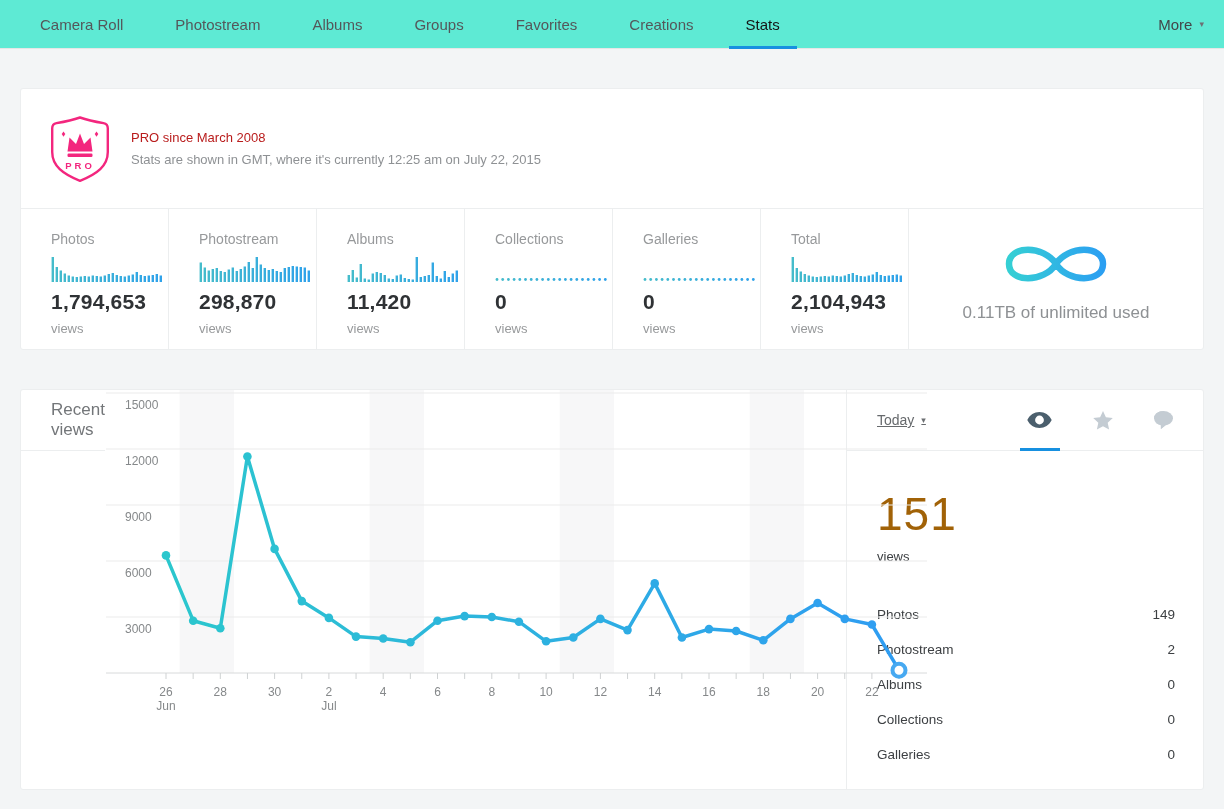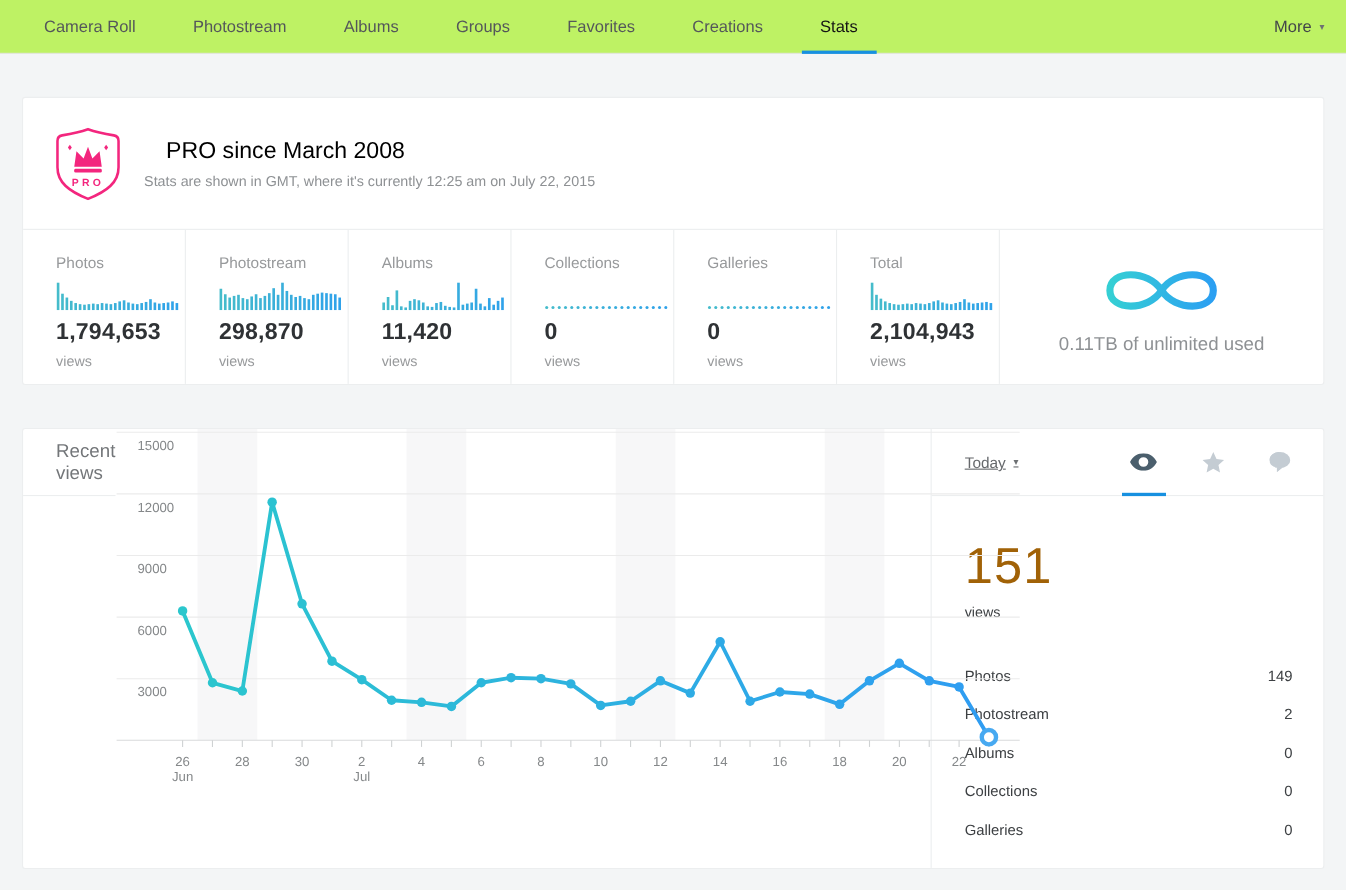--- a/index.html
+++ b/index.html
@@ -1,37 +1,37 @@
 <!DOCTYPE html>
 <html><head>
 <meta charset="utf-8">
 <style>
   * { margin:0; padding:0; box-sizing:border-box; }
   html,body { width:1224px; height:809px; }
   body { font-family:"Liberation Sans","DejaVu Sans",sans-serif; background:#f3f5f6; position:relative; overflow:hidden; }
 
   
-  .topnav { position:absolute; top:0; left:0; width:1224px; height:49px; background:#bef264;
+  .topnav { position:absolute; top:0; left:0; width:1224px; height:49px; background:#5eead4;
             border-bottom:1px solid #e6e6e6; display:flex; align-items:stretch; padding-left:14px; }
   .nav-item { display:flex; align-items:center; padding:0 26px; font-size:15px; color:#54575a;
               cursor:pointer; position:relative; }
   .nav-item.active { color:#141414;text-align:right; }
   .nav-item.active::after { content:''; position:absolute; left:9px; right:9px; bottom:-1px; height:3px; }
   .nav-more { margin-left:auto; display:flex; align-items:center; padding:0 20px; font-size:15px;
               color:#434649; cursor:pointer; }
   .caret { font-size:9px; color:#6d7073; margin-left:7px; }
 
   
   .panel { position:absolute; background:#fff; border:1px solid #eceeef; border-radius:3px; }
   #panel-pro { left:20px; top:88px; width:1184px; height:262px; }
 
   .pro-row { height:120px; border-bottom:1px solid #eceeef; display:flex; align-items:center; padding-left:30px; }
   .pro-badge { width:58px; height:66px; flex:0 0 auto; }
   .pro-text { margin-left:22px; }
-  .pro-title { font-size:21px; color:#000000;margin-left:20px; }
+  .pro-title { font-size:13px; color:#b91c1c; }
   .pro-sub { font-size:13px; color:#8e9194; margin-top:7px; }
 
   .stats-row { height:140px; display:flex; }
   .stat-cell { width:148px; border-right:1px solid #eceeef; padding:22px 0 0 30px; cursor:pointer; }
   .stat-label { font-size:14px; color:#97999b; }
   .stat-spark { margin-top:9px; height:26px; }
   .stat-value { font-size:21px; font-weight:700; color:#2f3235; margin-top:8px; letter-spacing:.2px; }
   .stat-unit { font-size:13px; color:#97999b; margin-top:7px; }
   .storage-cell { flex:1; display:flex; flex-direction:column; align-items:center; justify-content:center; }
   .storage-caption { font-size:17px; color:#8e9194; margin-top:10px; }

